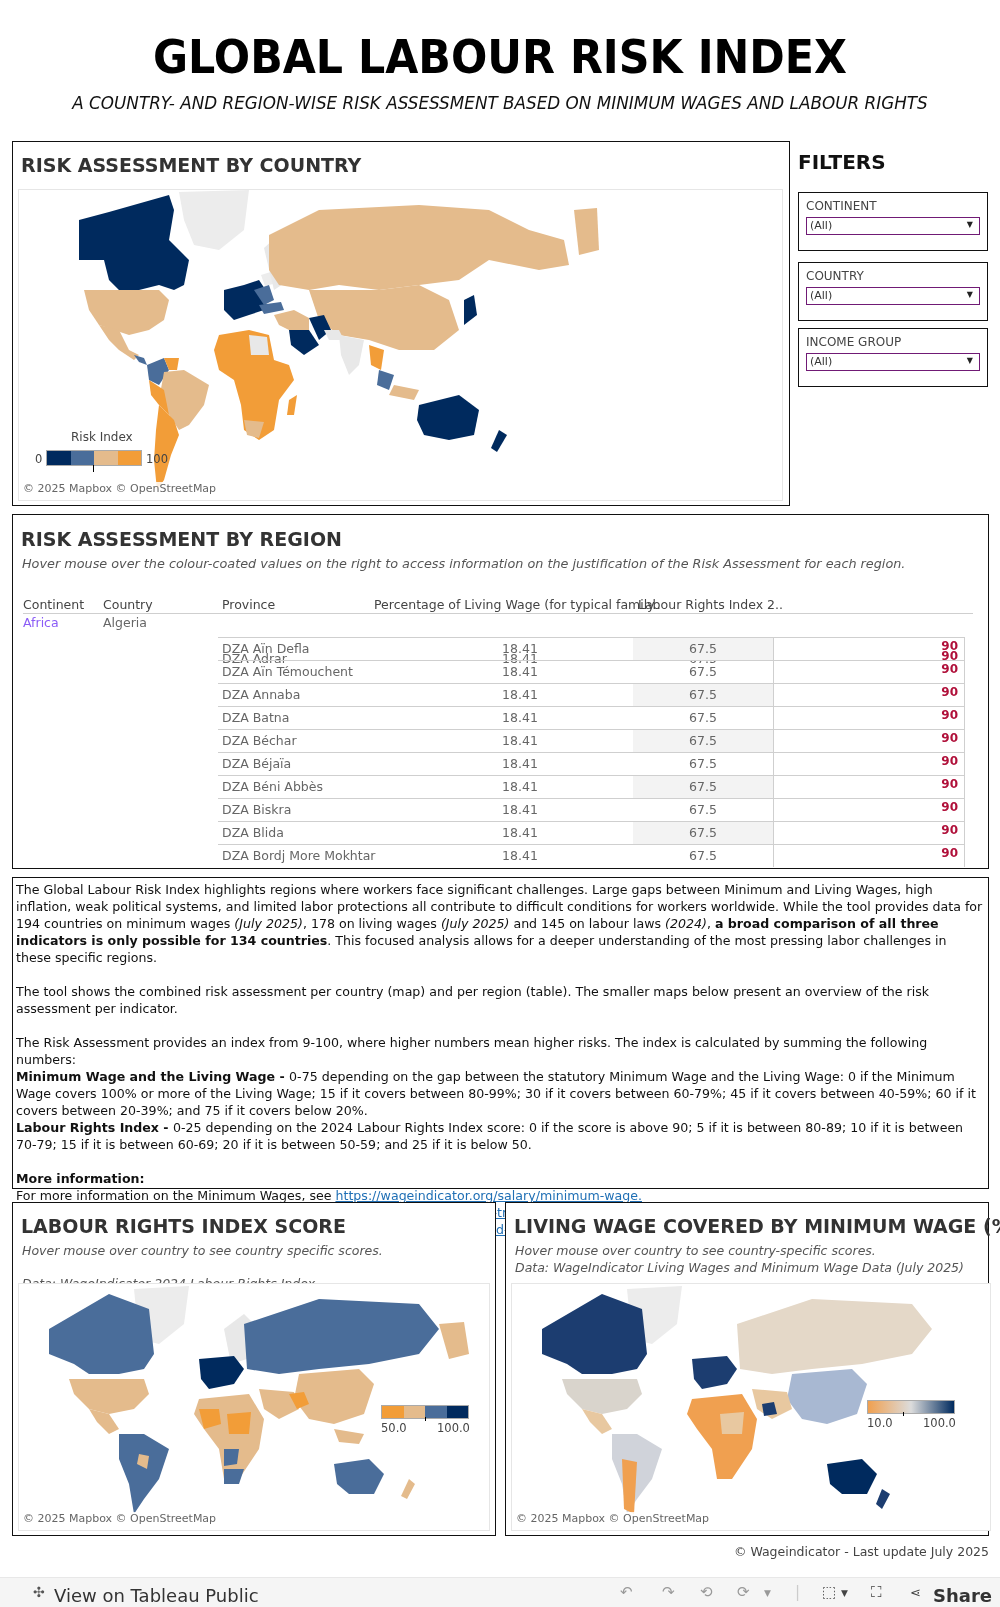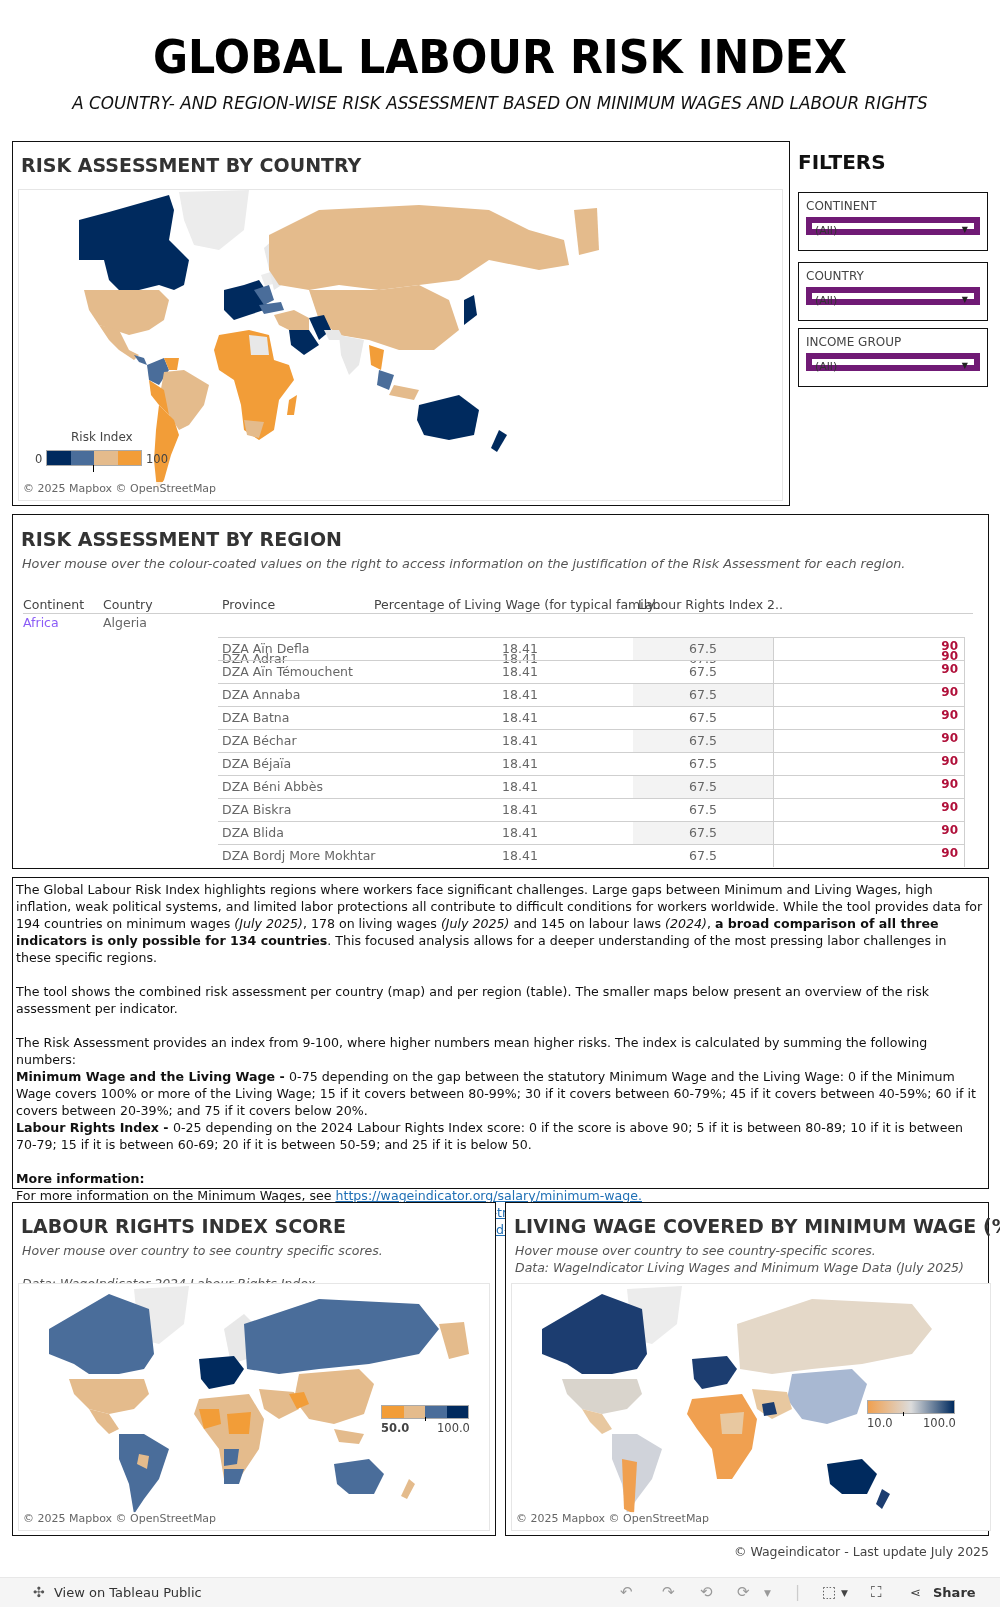--- a/index.html
+++ b/index.html
@@ -19,21 +19,21 @@
 
   .legend-title { position: absolute; font-size: 12px; color: #444; }
   .legend-bar { position: absolute; display: flex; border: 1px solid #aaa; }
   .legend-bar span { display: block; height: 100%; }
   .legend-label { position: absolute; font-size: 11.5px; color: #444; }
   .legend-tick { position: absolute; width: 1px; height: 7px; background: #000; }
 
   .filters-title { left: 798px; top: 150px; font-size: 20px; font-weight: bold; color: #111; }
   .filter-box { position: absolute; left: 798px; width: 190px; border: 1.5px solid #111; background: #fff; }
   .filter-label { position: absolute; left: 7px; top: 6px; font-size: 12px; color: #444; }
-  .filter-select { position: absolute; left: 7px; top: 24px; width: 174px; height: 18px; border: 6px solid #701a75; font-size: 11px; color: #333; padding: 1px 4px; background: #fff; }
+  .filter-select { position: absolute; left: 7px; top: 24px; width: 174px; height: 18px; border: 1px solid #701a75; font-size: 11px; color: #333; padding: 1px 4px; background: #fff; }
   .filter-select .val { position: absolute; left: 3px; top: 1px; }
   .filter-select .caret { position: absolute; right: 6px; top: 2px; font-size: 8px; color: #222; }
 
   
   .tbl-head { position: absolute; top: 597px; font-size: 12.5px; color: #444; white-space: nowrap; }
   .tbl-row { position: absolute; left: 218px; width: 747px; height: 23px; border-top: 1px solid #cfcfcf; }
   .tbl-cell { position: absolute; top: 3px; font-size: 12.5px; color: #666; white-space: nowrap; }
   .tbl-cell.province { left: 4px; }
   .tbl-cell.lw { left: 267px; width: 70px; text-align: center; }
   .tbl-band { position: absolute; left: 415px; top: 0; width: 140px; height: 22px; }
@@ -42,21 +42,21 @@
   .tbl-cell.risk { right: 6px; top: 1px; font-weight: bold; font-size: 12px; color: #b0103a; }
 
   .info-panel { left: 12px; top: 877px; width: 977px; height: 312px; }
   .info-text { position: absolute; left: 3px; top: 3px; width: 968px; font-size: 12.6px; line-height: 17px; color: #111; }
   .info-text p { margin: 0; }
   .info-text .gap { height: 17px; }
   .info-text a { color: #1f6fb5; text-decoration: underline; }
 
   .footer-note { position: absolute; right: 11px; top: 1544px; font-size: 12.5px; color: #444; }
   .toolbar { position: absolute; left: 0; top: 1577px; width: 1000px; height: 30px; background: #f5f5f5; border-top: 1px solid #e8e8e8; }
-  .tb-item { position: absolute; top: 7px; font-size: 13px; color: #333; white-space: nowrap; }
+  .tb-item { position: absolute; top: 7px; font-size: 18px; color: #333; white-space: nowrap; }
   .tb-icon { position: absolute; top: 5px; font-size: 15px; color: #999; }
 </style>
 </head>
 <body>
 
 <div class="abs main-title">GLOBAL LABOUR RISK INDEX</div>
 <div class="abs main-subtitle">A COUNTRY- AND REGION-WISE RISK ASSESSMENT BASED ON MINIMUM WAGES AND LABOUR RIGHTS</div>
 
 <div class="panel" style="left:12px;top:141px;width:778px;height:365px;">
   <div class="panel-title" style="left:8px;top:12px;">RISK ASSESSMENT BY COUNTRY</div>
@@ -309,21 +309,21 @@
       <path d="M390 195 L396 200 L388 215 L382 212 Z" fill="#e4bb8c"></path>
       <path d="M315 145 L345 150 L340 160 L320 158 Z" fill="#e4bb8c"></path>
     </svg>
     <div class="legend-bar" style="left:362px;top:121px;width:88px;height:14px;">
       <span style="width:25%;background:#f29d38;"></span>
       <span style="width:25%;background:#e4bb8c;"></span>
       <span style="width:25%;background:#4a6d9a;"></span>
       <span style="width:25%;background:#002a5e;"></span>
     </div>
     <div class="legend-tick" style="left:406px;top:133px;height:4px;"></div>
-    <div class="legend-label" style="left:362px;top:137px;font-weight:bold;">50.0</div>
+    <div class="legend-label" style="left:362px;top:137px;">50.0</div>
     <div class="legend-label" style="left:418px;top:137px;">100.0</div>
     <div class="attribution" style="left:2px;top:228px;">© 2025 Mapbox  © OpenStreetMap</div>
   </div>
 </div>
 
 <div class="panel" style="left:505px;top:1202px;width:484px;height:334px;">
   <div class="panel-title" style="left:8px;top:12px;">LIVING WAGE COVERED BY MINIMUM WAGE (%)</div>
   <div class="panel-sub" style="left:9px;top:39px;">Hover mouse over country to see country-specific scores.</div>
   <div class="panel-sub" style="left:9px;top:56px;">Data: WageIndicator Living Wages and Minimum Wage Data (July 2025)</div>
   <div class="map-area" style="left:5px;top:80px;width:480px;height:248px;padding-left:32px;">

